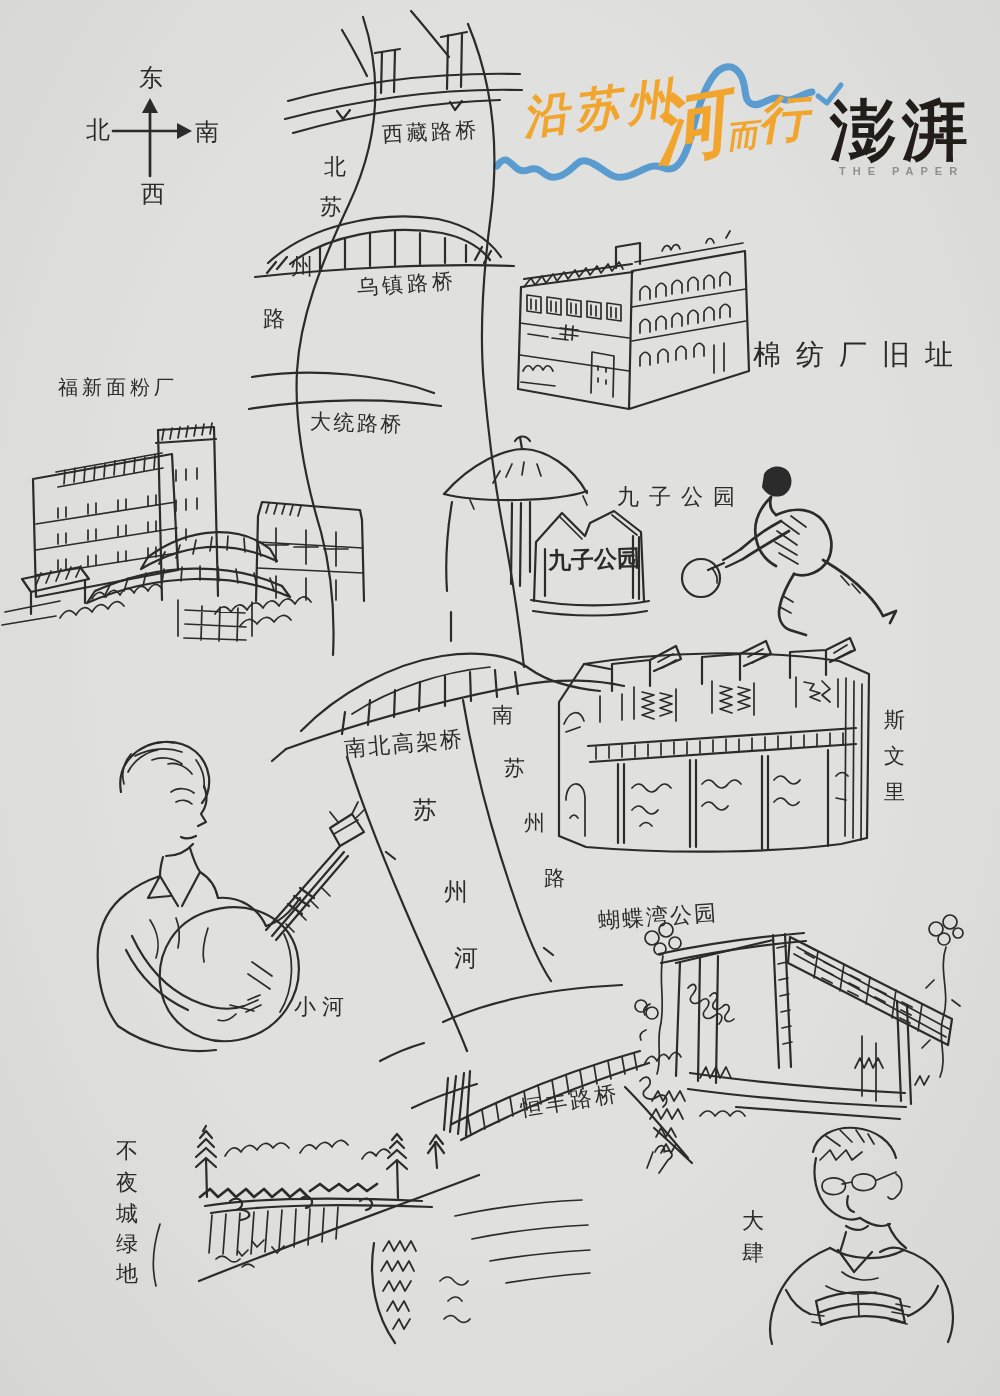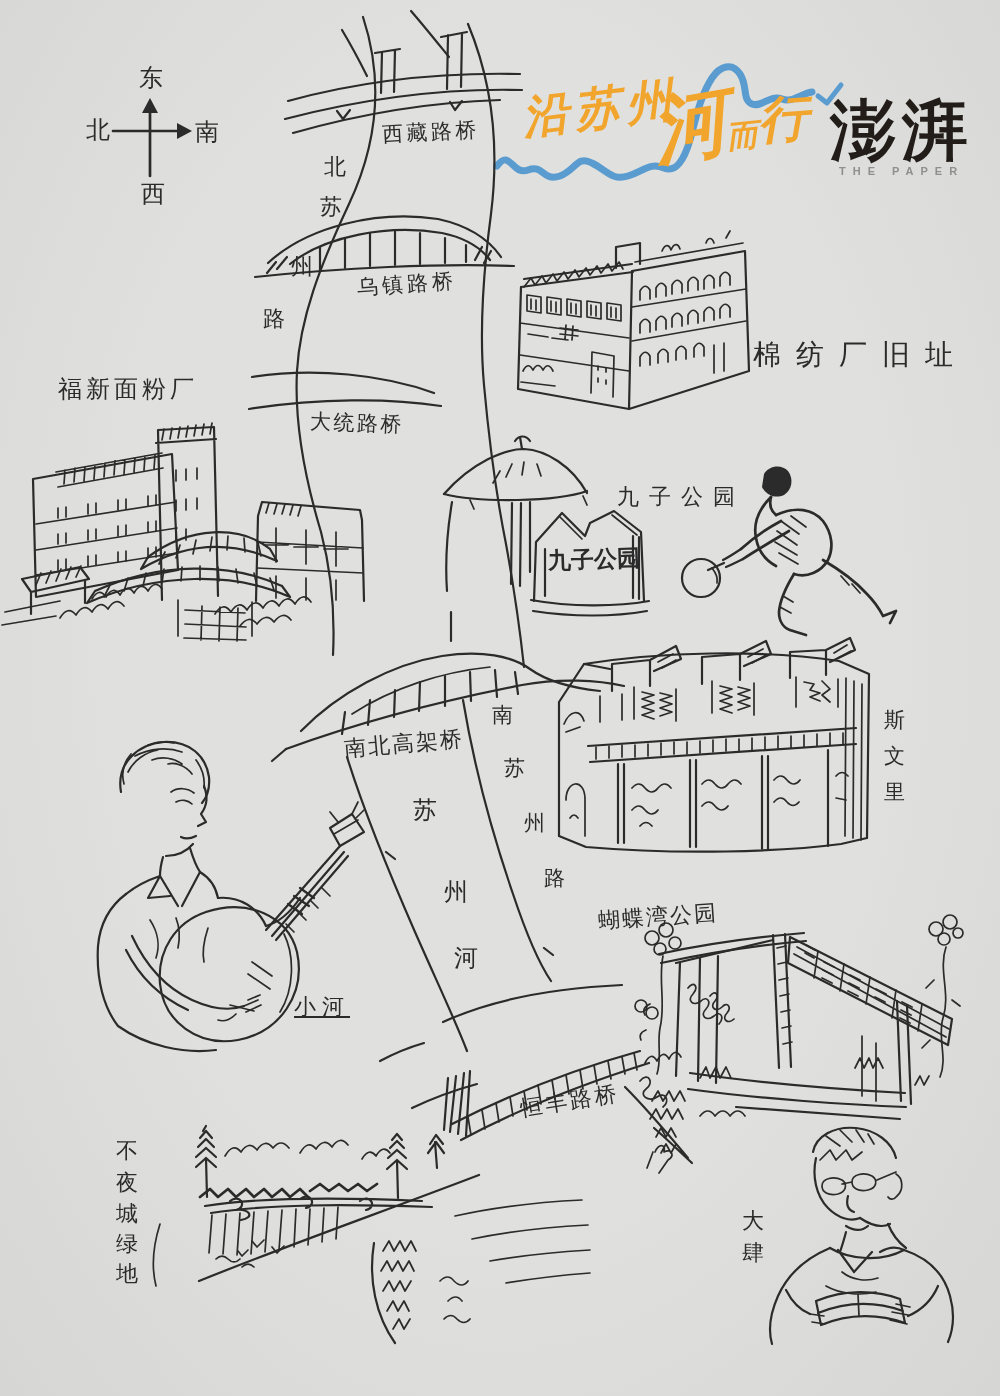--- a/index.html
+++ b/index.html
@@ -299,25 +299,25 @@
   <span class="lbl logo-sub" style="left:839px;top:166px;font-size:11px;letter-spacing:7px;font-family:'Liberation Sans','DejaVu Sans',sans-serif;">THE PAPER</span>
 </div>
 
 <div class="lbl" style="left:382px;top:122px;font-size:21px;letter-spacing:3.5px;transform:rotate(-3deg);">西藏路桥</div>
 <div class="lbl" style="left:357px;top:274px;font-size:21px;letter-spacing:4px;transform:rotate(-4deg);">乌镇路桥</div>
 <div class="lbl" style="left:310px;top:413px;font-size:21px;letter-spacing:2.5px;transform:rotate(2deg);">大统路桥</div>
 <div class="lbl" style="left:344px;top:733px;font-size:22px;letter-spacing:2px;transform:rotate(-5deg);">南北高架桥</div>
 <div class="lbl" style="left:520px;top:1090px;font-size:22px;letter-spacing:3px;transform:rotate(-9deg);">恒丰路桥</div>
 
 <div class="lbl" style="left:753px;top:305px;font-size:28px;letter-spacing:15px;margin-top:36px;">棉纺厂旧址</div>
-<div class="lbl" style="left:58px;top:377px;font-size:24px;letter-spacing:4px;text-align:right;">福新面粉厂</div>
+<div class="lbl" style="left:58px;top:377px;font-size:20px;letter-spacing:4px;text-align:right;">福新面粉厂</div>
 <div class="lbl" style="left:617px;top:486px;font-size:22px;letter-spacing:10px;">九子公园</div>
 <div class="lbl" style="left:548px;top:548px;font-size:23px;font-weight:bold;letter-spacing:0px;transform:rotate(-2deg);">九子公园</div>
 <div class="lbl" style="left:598px;top:906px;font-size:22px;letter-spacing:2px;transform:rotate(-4deg);">蝴蝶湾公园</div>
-<div class="lbl" style="left:294px;top:996px;font-size:22px;letter-spacing:6px;text-decoration:underline;">小河</div>
+<div class="lbl" style="left:294px;top:996px;font-size:22px;letter-spacing:6px;">小河</div>
 
 <div>
   <span class="vchar" style="left:324px;top:156px;font-size:22px;">北</span>
   <span class="vchar" style="left:320px;top:196px;font-size:22px;">苏</span>
   <span class="vchar" style="left:291px;top:256px;font-size:22px;">州</span>
   <span class="vchar" style="left:263px;top:308px;font-size:22px;">路</span>
 </div>
 
 <div>
   <span class="vchar" style="left:492px;top:705px;font-size:21px;">南</span>

